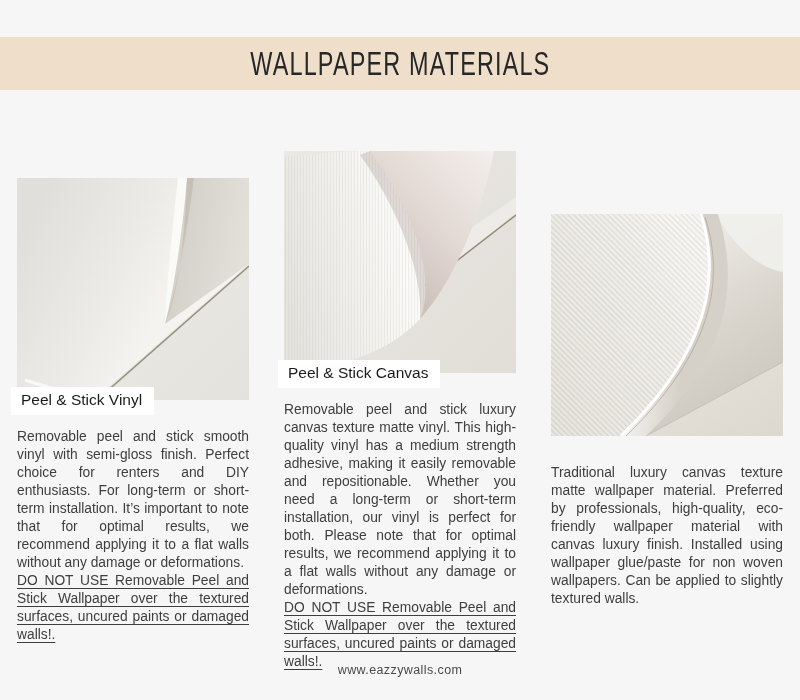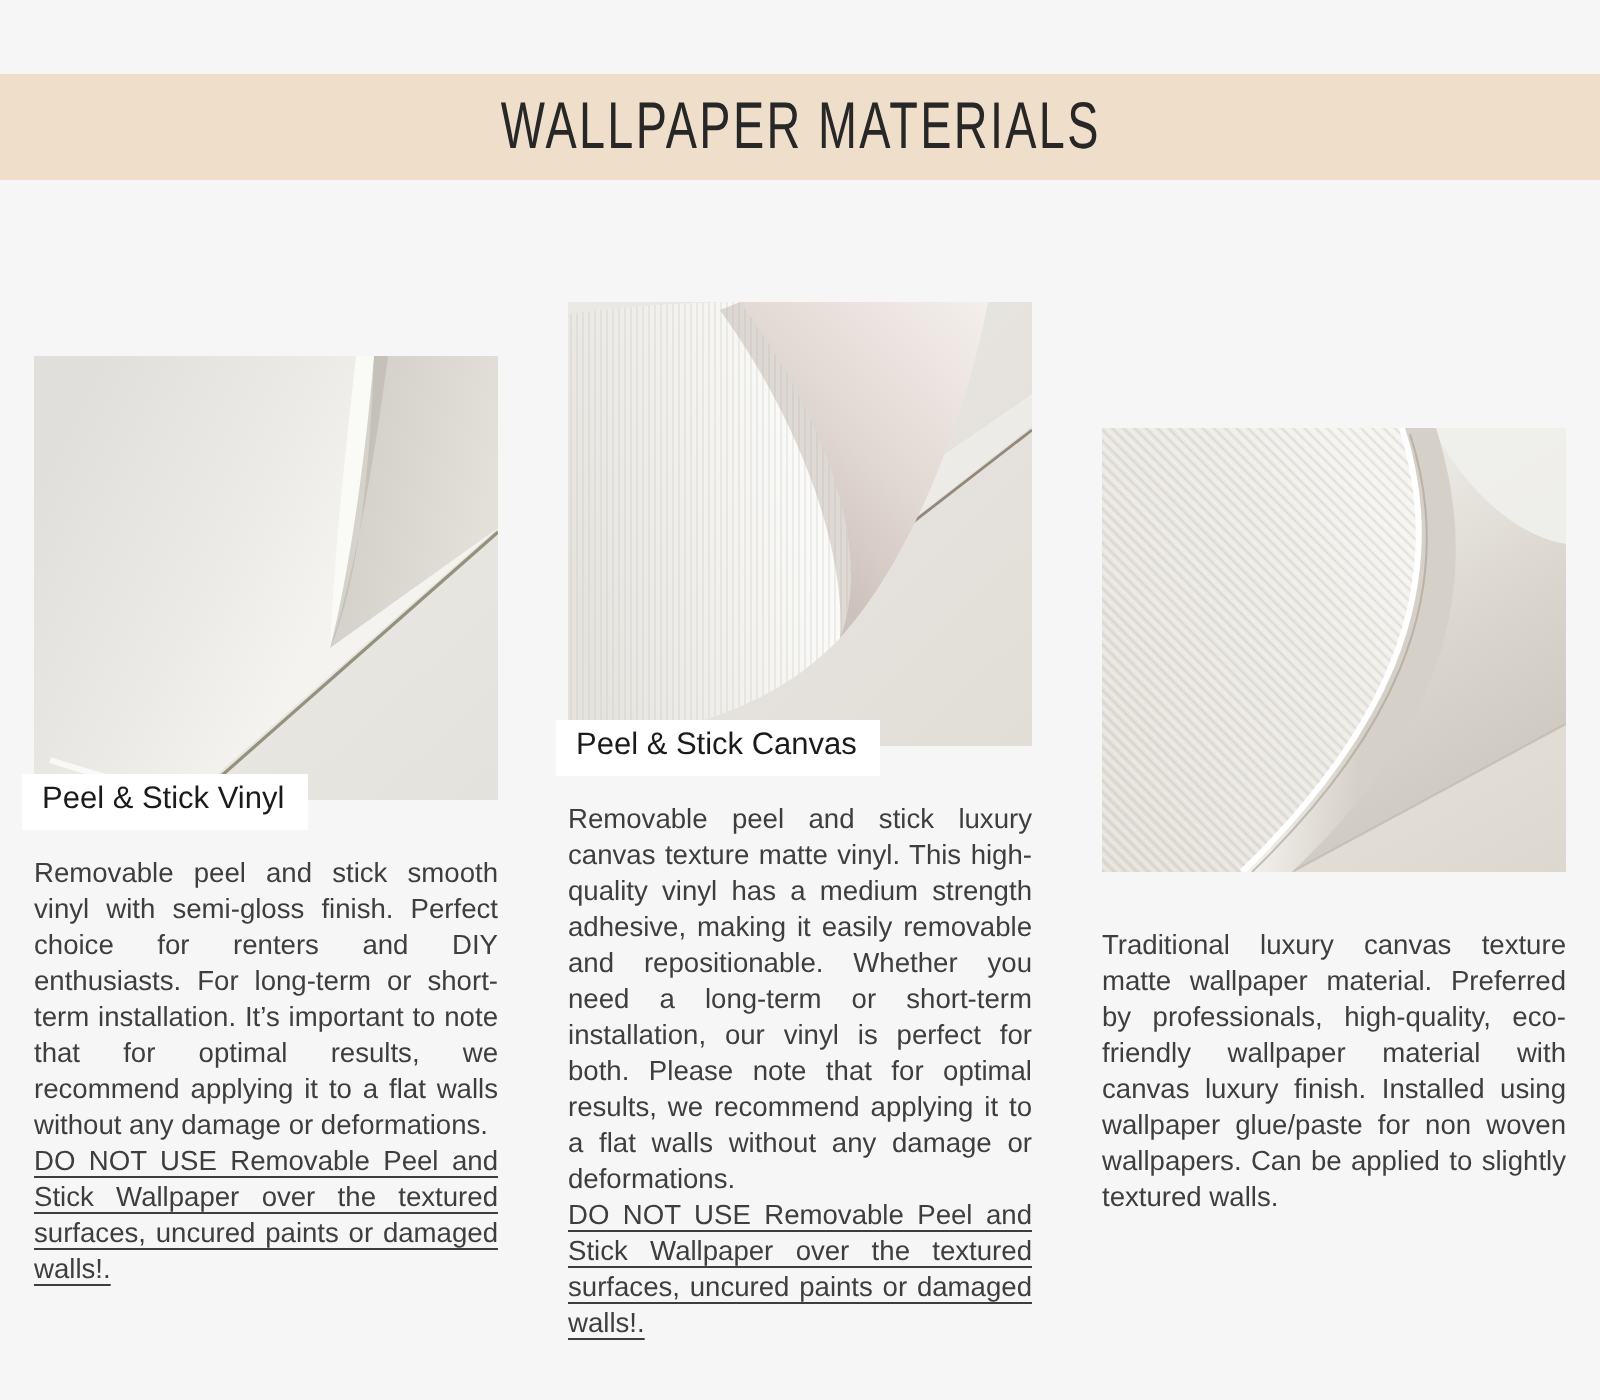--- a/index.html
+++ b/index.html
@@ -185,14 +185,17 @@
           <path d="M150,0 C177,85 136,158 70,222" stroke="#ffffff" stroke-width="3" fill="none"></path>
           <path d="M154,3 C181,87 140,159 75,222" stroke="#a59c8d" stroke-width="1" fill="none" opacity="0.6"></path>
         </svg>
       </div>
       <p class="desc">Traditional luxury canvas texture matte wallpaper material. Preferred by professionals, high-quality, eco-friendly wallpaper material with canvas luxury finish. Installed using wallpaper glue/paste for non woven wallpapers. Can be applied to slightly textured walls.</p>
 
     </section>
 
   </main>
 
+  <footer class="footer">
+    <span>www.eazzywalls.com</span>
+  </footer>
 
 </div>
 
 </body></html>

